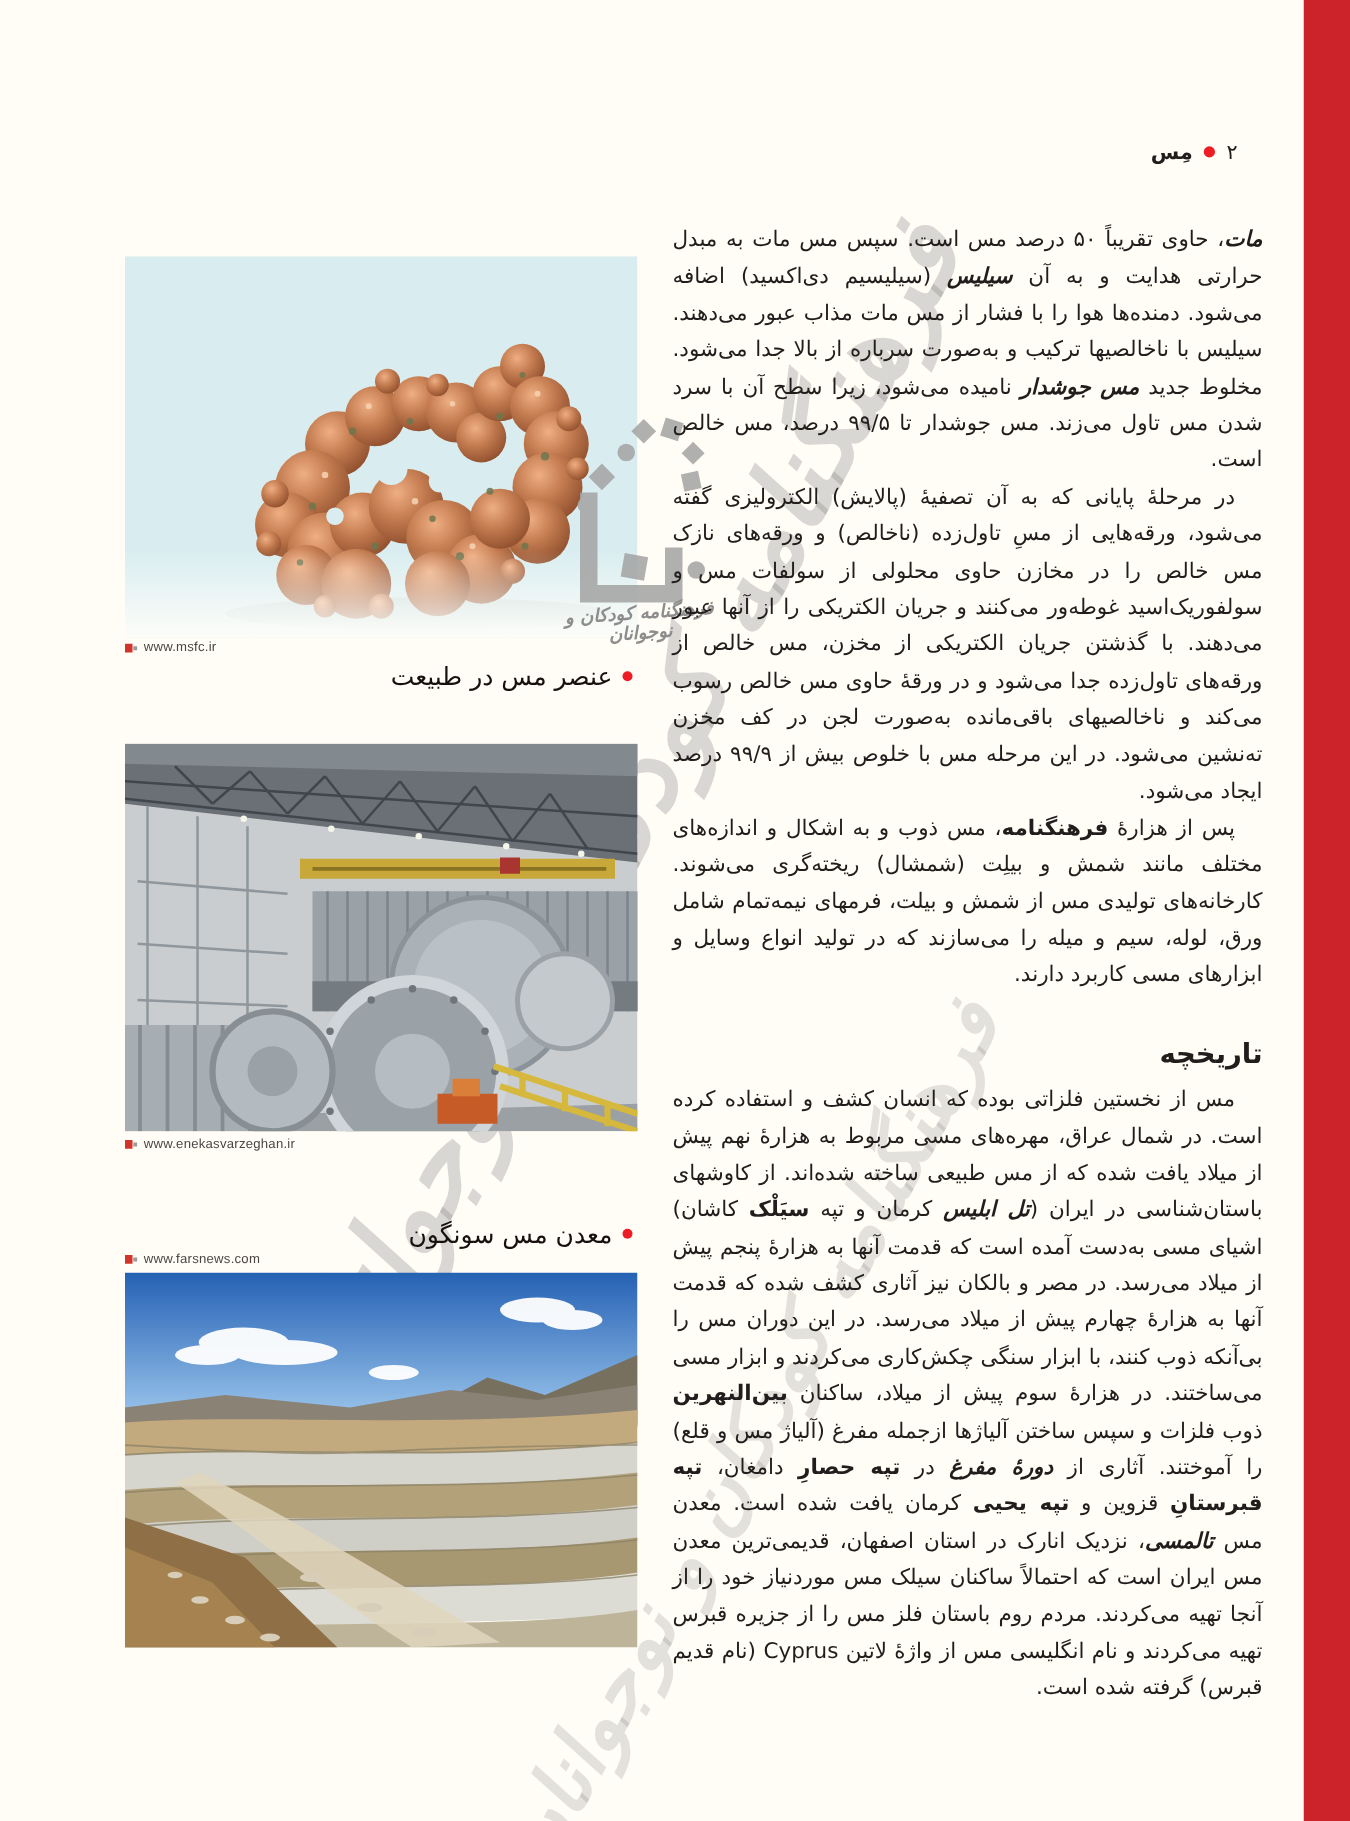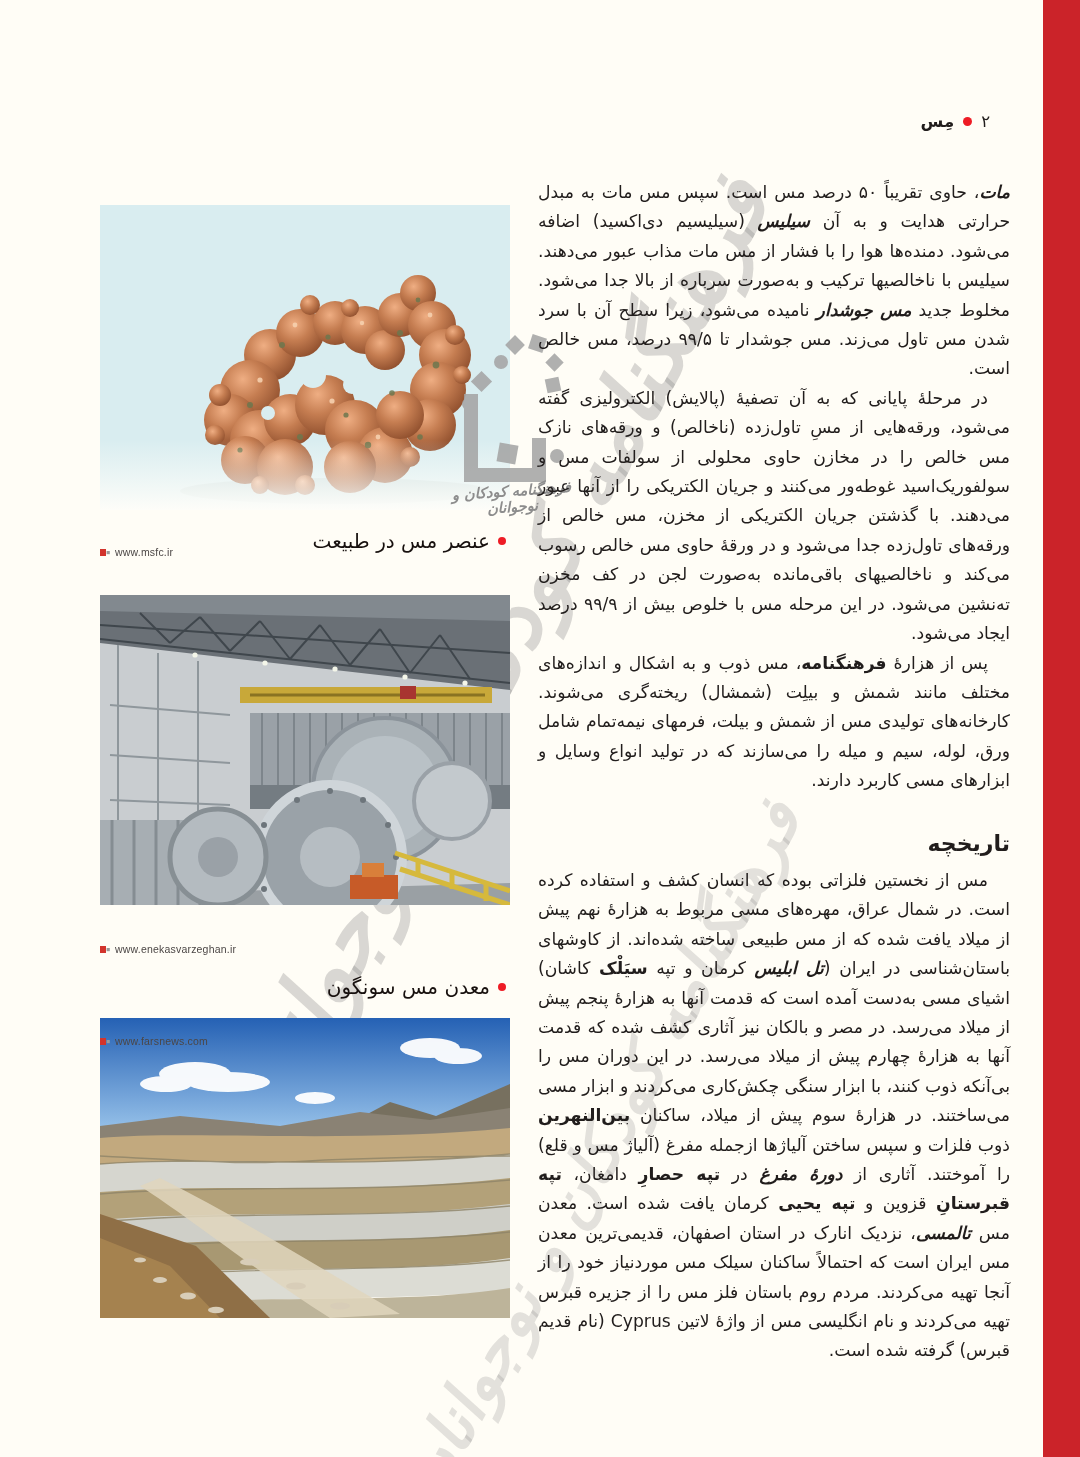--- a/index.html
+++ b/index.html
@@ -40,21 +40,21 @@
   .figure { position:absolute; left:100px; width:410px; z-index:2; }
   .figure svg { display:block; width:100%; height:100%; }
   .fig1 { top:205px; height:305px; }
   .fig2 { top:595px; height:310px; }
   .fig3 { top:1018px; height:300px; }
 
   .credit {
     position:absolute; left:100px; z-index:4;
     display:flex; align-items:center; gap:5px;
     font-family:"Liberation Sans", sans-serif;
-    font-size:10.5px; color:#4b4645; letter-spacing:.2px;margin-top:34px;
+    font-size:10.5px; color:#4b4645; letter-spacing:.2px;
   }
   .credit .mini-logo { width:10px; height:9px; flex:0 0 auto; }
   .credit1 { top:512px; } .credit2 { top:909px; } .credit3 { top:1001px;text-align:center; }
 
   .caption {
     position:absolute; left:100px; width:406px; z-index:4;
     direction:rtl; display:flex; align-items:center; gap:8px;
     font-size:20px; color:#17100e;
   }
   .caption .bullet { width:8px; height:8px; border-radius:50%; background:#ee1c25; flex:0 0 auto; }

